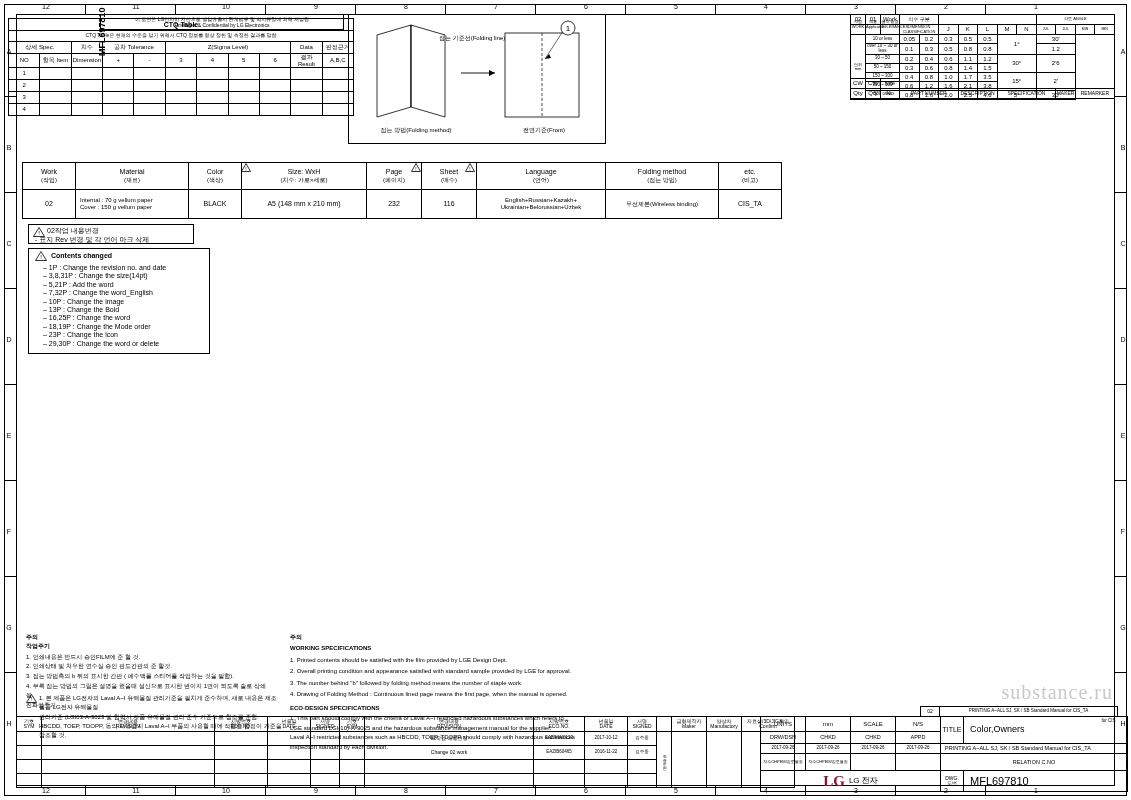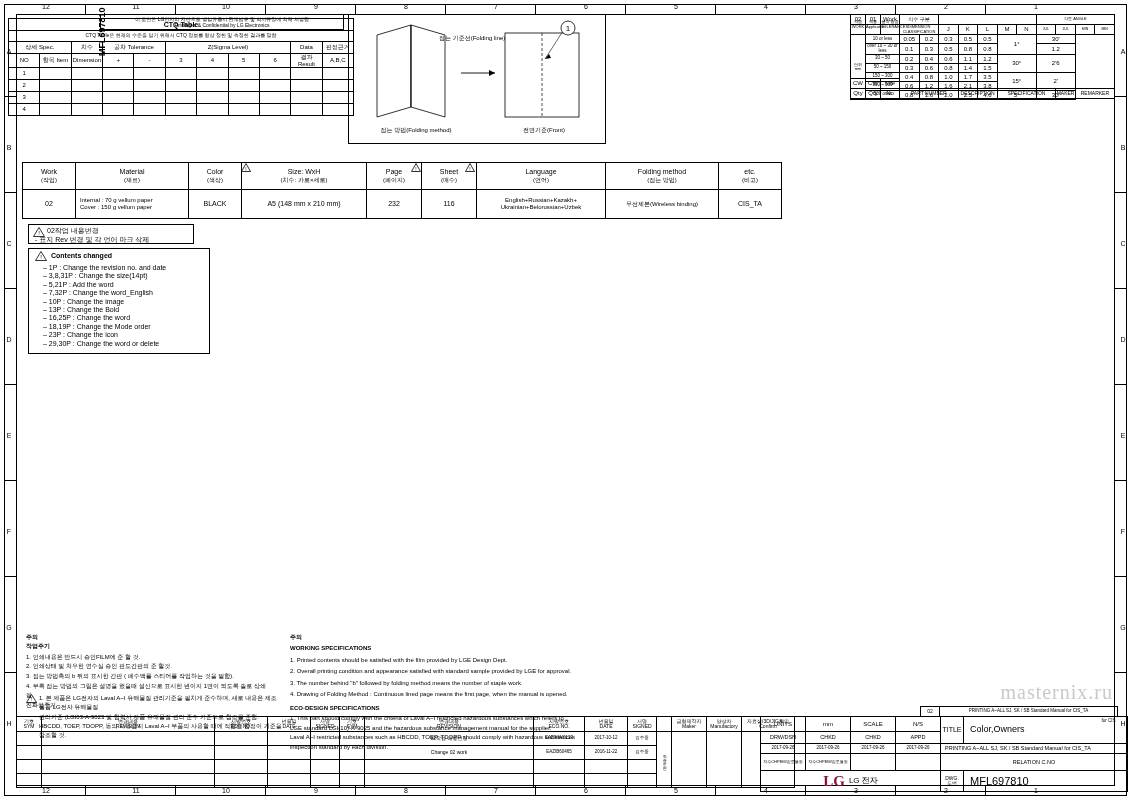--- a/index.html
+++ b/index.html
@@ -464,21 +464,21 @@
       <div>– 7,32P : Change the word_English</div>
       <div>– 10P : Change the image</div>
       <div>– 13P : Change the Bold</div>
       <div>– 16,25P : Change the word</div>
       <div>– 18,19P : Change the Mode order</div>
       <div>– 23P : Change the icon</div>
       <div>– 29,30P : Change the word or delete</div>
     </div>
   </div>
 
-  <div class="wm">masternix.ru</div>
+  <div class="wm">substance.ru</div>
 
   <div class="abs" style="left:26px;top:634px;width:240px;">
     <div class="t6 b">주의</div>
     <div class="t6 b" style="margin-top:2px;">작업주기</div>
     <div class="t6" style="margin-top:3px;line-height:1.6;">
       <div>1. 인쇄내용은 반드시 승인FILM에 준 할 것.</div>
       <div>2. 인쇄상태 및 처우한 연수실 승인 판도간판의 준 할것.</div>
       <div>3. 접는 방법측의 ﻿b﻿ 뒤의 표시한 간판 ( 페수맥를 스티어를 작업하는 것을 말함).</div>
       <div>4. 부록 접는 방법의 그림은 설명을 했을때 설신으로 표시한 변이지 1면이 되도록 솔로 상쇄됨.</div>
       <div>진화설주기</div>

